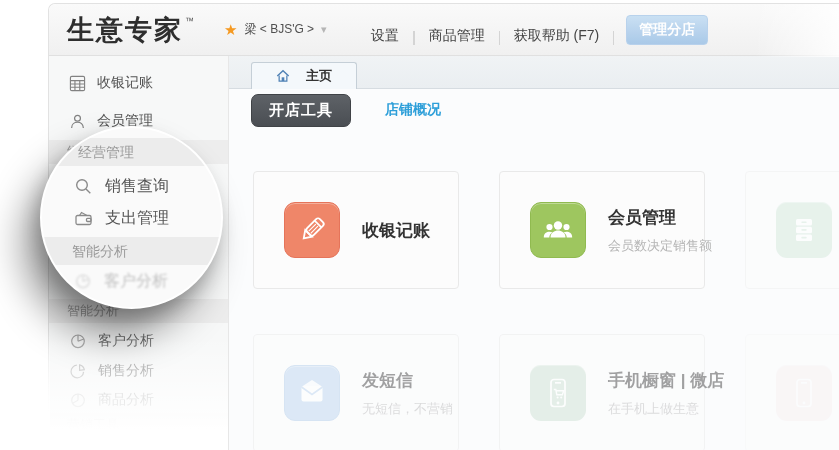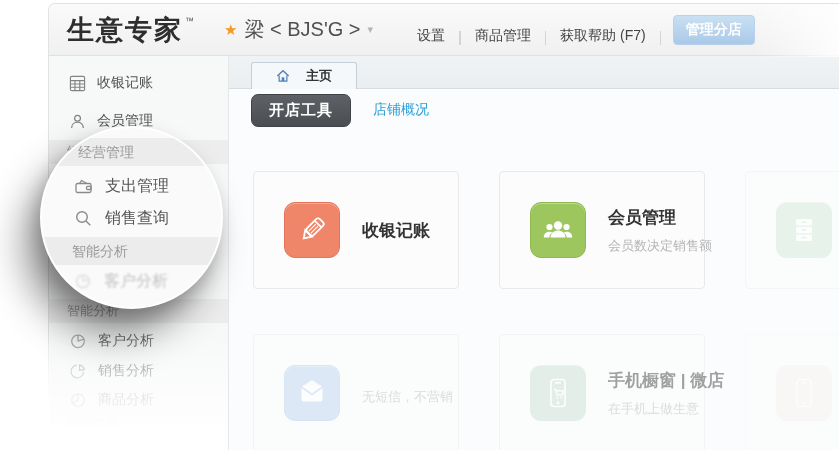--- a/index.html
+++ b/index.html
@@ -14,21 +14,21 @@
 
   
   #app-header { position:absolute; left:0; top:0; right:0; height:52px;
     background:linear-gradient(#fafafa,#f0f0f0); border-bottom:1px solid #e0e0e0;
     border-radius:7px 0 0 0; display:flex; align-items:center; padding-left:18px; }
   .logo-wrap { display:flex; align-items:flex-start; }
   .logo { font-size:27px; font-weight:900; color:#2e2e2e; letter-spacing:2px; line-height:30px; }
   .tm { font-size:9px; color:#555; margin-left:2px; margin-top:1px; }
   .user-wrap { display:flex; align-items:center; margin-left:30px; cursor:pointer; }
   .star { color:#f59a23; font-size:15px; margin-right:7px; }
-  .user-name { font-size:20px; color:#4f4f4f; }
+  .user-name { font-size:12px; color:#4f4f4f; }
   .caret { color:#b5b5b5; font-size:11px; margin-left:7px; }
   .top-nav { display:flex; align-items:flex-end; margin-left:30px; }
   .nav-item { font-size:14px; color:#454545; padding:0 14px; cursor:pointer; white-space:nowrap; }
   .nav-sep { width:1px; height:14px; background:#d4d4d4; }
   .branch-btn { margin-left:12px; padding:5px 12px; border-radius:4px; white-space:nowrap;
     background:linear-gradient(#c6def3,#a4c6e8); color:#fff; font-size:14px; font-weight:bold;
     border:1px solid #b3cfec; opacity:.92; }
   .header-fade { position:absolute; top:0; right:0; width:85px; height:53px; z-index:60;
     background:linear-gradient(to right, rgba(255,255,255,0), rgba(255,255,255,.85)); pointer-events:none; }
 
@@ -58,25 +58,25 @@
 
   
   #main { position:absolute; left:180px; top:52px; right:0; bottom:0;
     background:#fbfcfd; overflow:hidden; }
   #tabbar { position:absolute; left:0; right:0; top:0; height:33px;
     background:linear-gradient(#f0f3f5,#eaeef1); border-bottom:1px solid #d6dce1; }
   #tab-home { position:absolute; left:22px; top:6px; width:106px; height:27px;
     background:#f4f8fb; border:1px solid #c5cfd7; border-bottom:none; border-radius:3px 3px 0 0;
     display:flex; align-items:center; justify-content:center; gap:16px;
     font-size:13px; font-weight:bold; color:#333; cursor:pointer; }
-  #toolbar { position:absolute; left:22px; top:39px; height:30px; display:flex; align-items:center; gap:22px; }
+  #toolbar { position:absolute; left:22px; top:39px; height:30px; display:flex; align-items:center; gap:34px; }
   .dark-btn { padding:6px 17px; border-radius:7px; border:1px solid #404347;
     background:linear-gradient(#5e6267,#4a4e53); color:#fff; font-size:15px; font-weight:bold;
     letter-spacing:1px; cursor:pointer; }
-  .shop-link { font-size:14px; font-weight:normal; color:#2e9fd9; cursor:pointer; }
+  .shop-link { font-size:14px; font-weight:bold; color:#2e9fd9; cursor:pointer; }
 
   
   .card { position:absolute; width:206px; height:118px; background:#fcfcfc;
     border:1px solid #e9e9e9; border-radius:4px; display:flex; align-items:center;
     padding-left:30px; gap:22px; cursor:pointer; }
   .card-icon { width:56px; height:56px; border-radius:11px; flex:0 0 auto;
     display:flex; align-items:center; justify-content:center;
     box-shadow:inset 0 1px 0 rgba(255,255,255,.35); }
   .card-title { font-size:17px; font-weight:bold; color:#333; white-space:nowrap; }
   .card-sub { font-size:13px; color:#b5b5b5; margin-top:8px; white-space:nowrap; }
@@ -234,20 +234,21 @@
 
       <div class="card ghost-45" style="left:24px; top:278px;">
         <div class="card-icon icon-blue">
           <svg width="34" height="34" viewBox="0 0 34 34">
             <path d="M7 10.5 L17 4 L27 10.5 Z" fill="#fff" opacity=".9"></path>
             <rect x="6.5" y="10" width="21" height="15.5" rx="2" fill="#fff"></rect>
             <path d="M6.5 11 L17 18.5 L27.5 11" fill="none" stroke="#b7d2ee" stroke-width="1.6"></path>
           </svg>
         </div>
         <div>
+          <div class="card-title">发短信</div>
           <div class="card-sub">无短信，不营销</div>
         </div>
       </div>
 
       <div class="card ghost-45" style="left:270px; top:278px;">
         <div class="card-icon icon-palegreen">
           <svg width="34" height="34" viewBox="0 0 34 34" fill="none" stroke="#fff" stroke-width="1.7">
             <rect x="10" y="3.5" width="14" height="27" rx="3"></rect>
             <path d="M14 6.8 h6"></path>
             <circle cx="17" cy="27" r="1.4" fill="#fff" stroke="none"></circle>
@@ -272,33 +273,33 @@
         </div>
       </div>
     </div>
   </div>
 
   <div id="magnifier">
     <div style="height:10px"></div>
     <div class="mag-section">经营管理</div>
     <div style="height:4px"></div>
     <div class="mag-item">
+      <svg width="19" height="19" viewBox="0 0 19 19" fill="none" stroke="#8a8a8a" stroke-width="1.4">
+        <circle cx="8" cy="8" r="5.3"></circle>
+          <path d="M12 12 L16.3 16.3"></path>
+      </svg>
+      <span>销售查询</span>
+    </div>
+    <div class="mag-item">
       <svg width="19" height="19" viewBox="0 0 19 19" fill="none" stroke="#8a8a8a" stroke-width="1.3">
         <rect x="2" y="6.5" width="15" height="9" rx="1.5"></rect>
         <path d="M5.5 6.5 L7.5 3.5 L13 6.5"></path>
         <rect x="12.5" y="9.3" width="4.5" height="3.2" rx="1"></rect>
       </svg>
       <span>支出管理</span>
-    </div>
-    <div class="mag-item">
-      <svg width="19" height="19" viewBox="0 0 19 19" fill="none" stroke="#8a8a8a" stroke-width="1.4">
-        <circle cx="8" cy="8" r="5.3"></circle>
-          <path d="M12 12 L16.3 16.3"></path>
-      </svg>
-      <span>销售查询</span>
     </div>
     <div style="height:3px"></div>
     <div class="mag-section" style="padding-left:30px;">智能分析</div>
     <div class="mag-item mag-blur">
       <svg width="18" height="18" viewBox="0 0 18 18" fill="none" stroke="#9a9a9a" stroke-width="1.2">
         <circle cx="9" cy="9.3" r="6.3"></circle>
           <path d="M9 9.3 V3 M9 9.3 L14.8 7"></path>
       </svg>
       <span>客户分析</span>
     </div>

